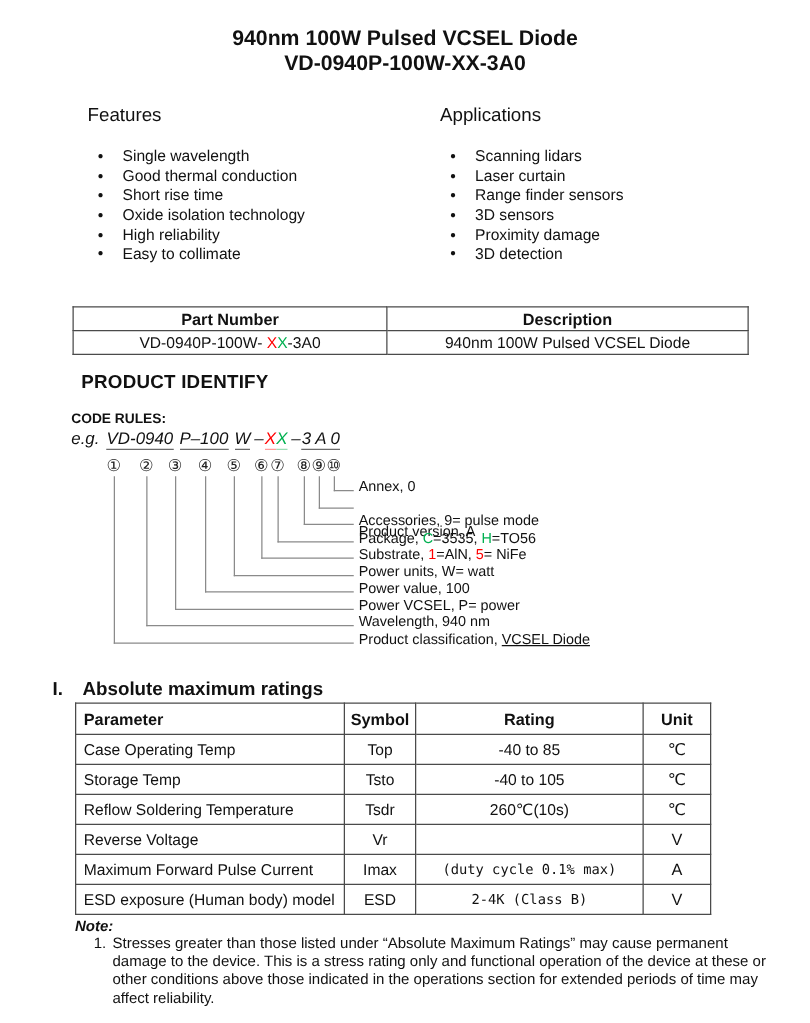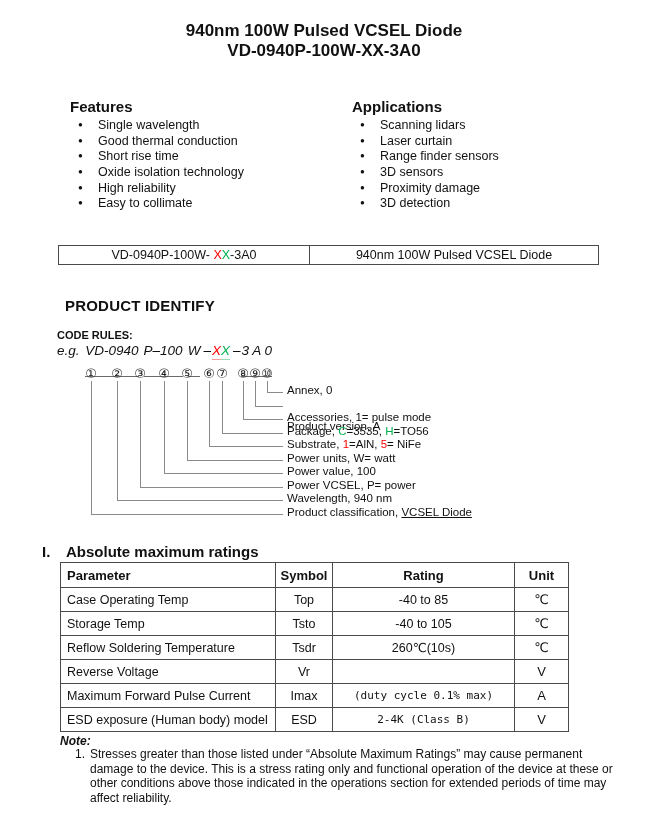--- a/index.html
+++ b/index.html
@@ -3,21 +3,21 @@
 <meta charset="utf-8">
 <style>
   * { margin:0; padding:0; box-sizing:border-box; }
   html,body { width:648px; height:818px; background:#ffffff; }
   body { font-family:"Liberation Sans","DejaVu Sans",sans-serif; color:#111; overflow:hidden; }
   .page { position:relative; width:648px; height:818px; background:#fff; }
 
   .doc-title { position:absolute; top:21px; left:0; width:648px; text-align:center;
                font-size:17px; font-weight:bold; line-height:20px; }
 
-  .col-heading { position:absolute; top:98px; font-size:15px; font-weight:bold;text-align:right; }
+  .col-heading { position:absolute; top:84px; font-size:15px; font-weight:normal;text-align:right; }
   .h-features { left:70px; }
   .h-apps { left:352px; }
 
   .bullet-list { position:absolute; top:117px; }
   .bl-features { left:78px; }
   .bl-apps { left:360px; }
   .bullet-item { display:flex; align-items:center; height:15.7px; font-size:12.5px; }
   .dot { width:20px; font-size:8px; line-height:1; flex:0 0 20px; }
 
   table { border-collapse:collapse; }
@@ -26,21 +26,21 @@
 
   .part-table { position:absolute; left:58px; top:245px; width:540px; table-layout:fixed; }
   .part-table th { height:19px; text-align:center; }
   .part-table td { height:19px; text-align:center; }
 
   .section-h { position:absolute; left:65px; top:297px; font-size:15px; font-weight:bold; letter-spacing:0.2px; }
 
   .code-rules { position:absolute; left:57px; top:329px; font-size:11px; font-weight:bold; }
 
   .eg-line { position:absolute; left:57px; top:343px; font-size:13.5px; font-style:italic; white-space:nowrap; }
-  .eg-line .u { border-bottom:1.3px solid #6a6a6a; padding-bottom:18px;margin-top:40px; }
+  .eg-line .u { border-bottom:1.3px solid #6a6a6a; padding-bottom:1px;margin-top:40px; }
   .eg-line .gap { margin-right:5px; }
   .red { color:#ff0000; }
   .green { color:#00b050; }
   .u-red { border-bottom:1.3px solid #ff9a9a; padding-bottom:1px; }
   .u-green { border-bottom:1.3px solid #9adcb4; padding-bottom:1px; }
 
   .circle-num { position:absolute; top:366px; width:16px; text-align:center;
                 font-family:"DejaVu Sans",sans-serif; font-size:13px; color:#222; }
 
   .connector { position:absolute; border-left:1px solid #8a8a8a; border-bottom:1px solid #8a8a8a; }
@@ -131,20 +131,24 @@
         <span>3D detection</span>
       </div>
   </div>
 
   <table class="part-table">
     <colgroup>
         <col style="width:251px">
         <col style="width:289px">
       </colgroup>
     <tbody>
+        <tr>
+      <th>Part Number</th>
+      <th>Description</th>
+    </tr>
     <tr>
       <td><span>VD-0940P-100W- </span><span class="red">X</span><span class="green">X</span><span>-3A0</span></td>
       <td>940nm 100W Pulsed VCSEL Diode</td>
     </tr>
   </tbody>
     </table>
 
   <div class="section-h">PRODUCT IDENTIFY</div>
   <div class="code-rules">CODE RULES:</div>
 
@@ -169,21 +173,21 @@
   <div class="connector" style="left:222px;top:381px;width:61px;height:53px"></div>
   <div class="connector" style="left:209px;top:381px;width:74px;height:66px"></div>
   <div class="connector" style="left:187px;top:381px;width:96px;height:80px"></div>
   <div class="connector" style="left:164px;top:381px;width:119px;height:93px"></div>
   <div class="connector" style="left:140px;top:381px;width:143px;height:107px"></div>
   <div class="connector" style="left:117px;top:381px;width:166px;height:120px"></div>
   <div class="connector" style="left:91px;top:381px;width:192px;height:134px"></div>
 
   <div class="legend-label" style="top:384px">Annex, 0</div>
   <div class="legend-label" style="top:420px">Product version, A</div>
-  <div class="legend-label" style="top:411px">Accessories, 1= pulse mode</div>
+  <div class="legend-label" style="top:411px">Accessories, 9= pulse mode</div>
   <div class="legend-label" style="top:425px"><span>Package, </span><span class="green">C</span><span>=3535, </span><span class="green">H</span><span>=TO56</span></div>
   <div class="legend-label" style="top:438px"><span>Substrate, </span><span class="red">1</span><span>=AlN, </span><span class="red">5</span><span>= NiFe</span></div>
   <div class="legend-label" style="top:452px">Power units, W= watt</div>
   <div class="legend-label" style="top:465px">Power value, 100</div>
   <div class="legend-label" style="top:479px">Power VCSEL, P= power</div>
   <div class="legend-label" style="top:492px">Wavelength, 940 nm</div>
   <div class="legend-label" style="top:506px"><span>Product classification, </span><span class="ul-text">VCSEL Diode</span></div>
 
   <div class="ratings-h">
     <span class="num">I.</span><span>Absolute maximum ratings</span>

